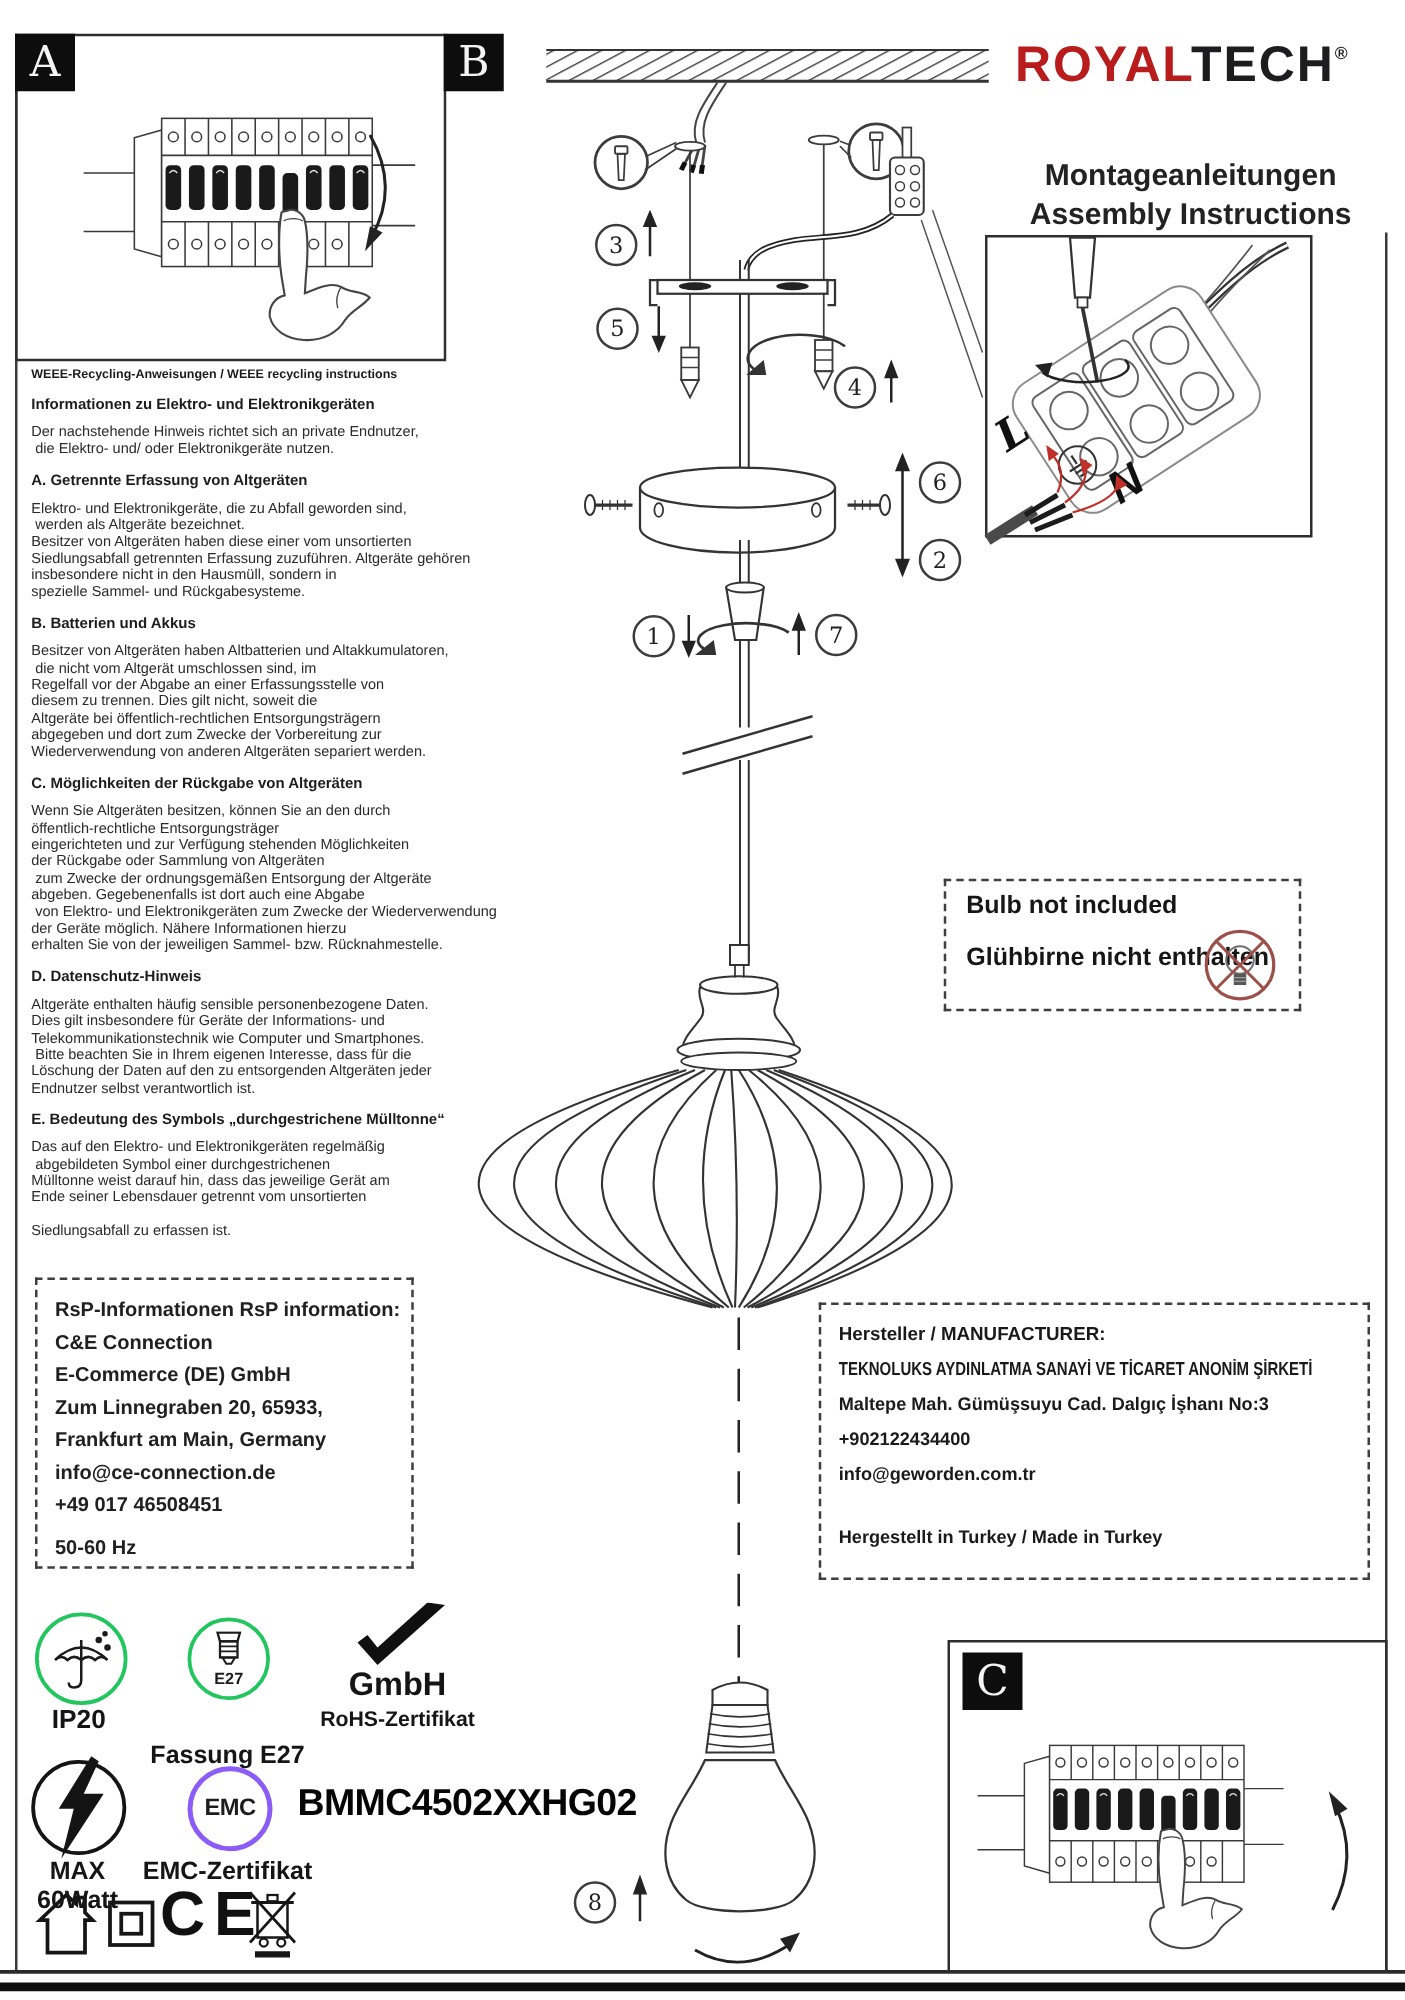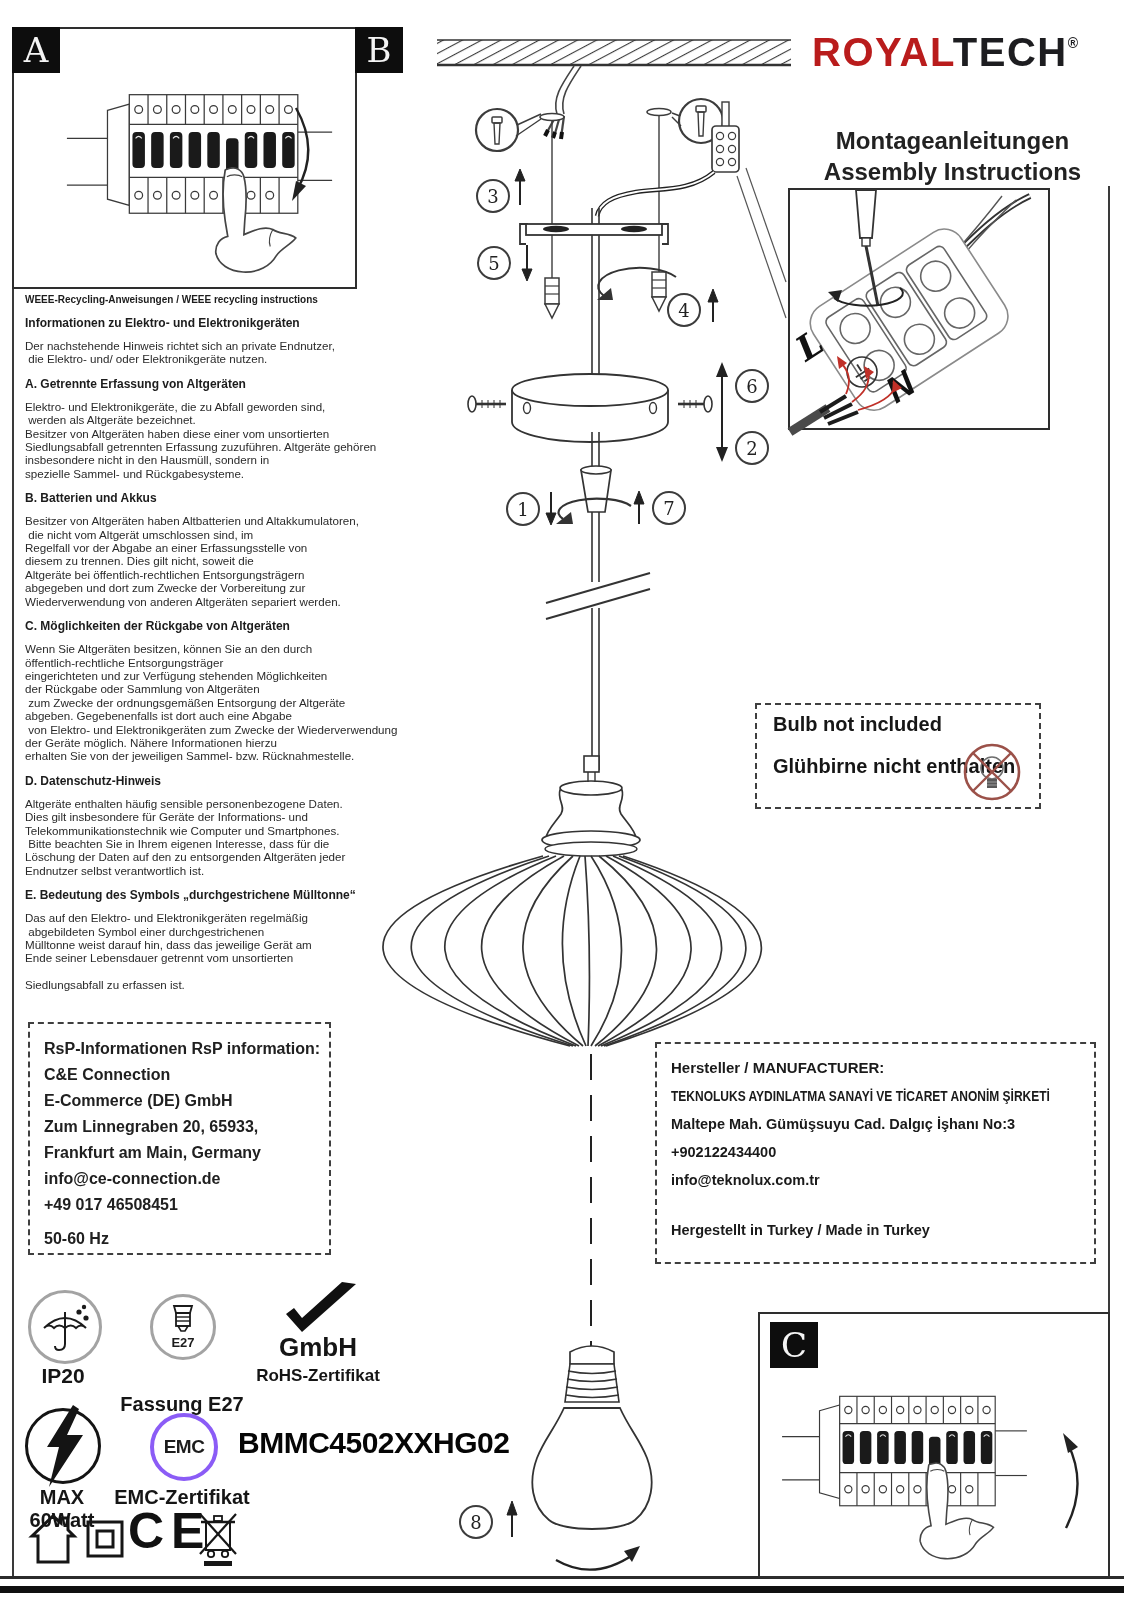--- a/index.html
+++ b/index.html
@@ -22,21 +22,21 @@
   .whead{font-size:12px;font-weight:700;margin:0 0 9px 0;}
   .wbody{font-size:11.6px;line-height:13.4px;white-space:pre;margin:0;color:#2a2a2a;}
   .notice-line{font-size:20px;font-weight:700;line-height:34px;color:#161616;}
   .rsp-line{font-size:16px;font-weight:700;line-height:26px;color:#202020;white-space:nowrap;}
   .man-line{font-size:14.5px;font-weight:700;line-height:28px;color:#1a1a1a;white-space:nowrap;}
   .cond{transform:scaleX(0.80);transform-origin:0 50%;}
   .step{position:absolute;width:30px;height:30px;border:2px solid #3c3c3c;border-radius:50%;
         background:#fff;display:flex;align-items:center;justify-content:center;z-index:6;
         font-family:"DejaVu Serif",serif;font-size:18px;color:#222;}
   .circ{border-radius:50%;display:flex;align-items:center;justify-content:center;}
-  .ic-ring{border:3px solid #a3a3a3;}
+  .ic-ring{border:3px solid #22c55e;}
   .cert-label{font-weight:700;text-align:center;color:#151515;}
   .code{font-size:30px;font-weight:700;letter-spacing:-0.5px;color:#050505;white-space:nowrap;}
   .ce-text{font-size:50px;font-weight:700;letter-spacing:7px;color:#111;}
   svg{display:block;}
   .overlay{z-index:4;pointer-events:none;}
   .txt-layer{z-index:2;}
 </style>
 </head>
 <body>
 
@@ -144,21 +144,21 @@
     <div class="rsp-line">info@ce-connection.de</div>
     <div class="rsp-line">+49 017 46508451</div>
     <div class="rsp-line" style="margin-top:8px;">50-60 Hz</div>
   </div>
 
   <div class="abs dash txt-layer" style="left:655px;top:1042px;width:441px;height:222px;padding:10px 0 0 14px;box-sizing:border-box;">
     <div class="man-line" style="font-size:15px;">Hersteller / MANUFACTURER:</div>
     <div class="man-line cond" style="font-size:15px;">TEKNOLUKS AYDINLATMA SANAYİ VE TİCARET ANONİM ŞİRKETİ</div>
     <div class="man-line">Maltepe Mah. Gümüşsuyu Cad. Dalgıç İşhanı No:3</div>
     <div class="man-line">+902122434400</div>
-    <div class="man-line">info@teknolux.com.tr</div>
+    <div class="man-line">info@geworden.com.tr</div>
     <div class="man-line" style="margin-top:22px;">Hergestellt in Turkey / Made in Turkey</div>
   </div>
 
   <div class="abs circ ic-ring" style="left:28px;top:1290px;width:68px;height:68px;">
     <svg width="58" height="58" viewBox="0 0 58 58">
       <path d="M8,30 Q29,10 50,30 Q45,25 40,30 Q35,25 29,30 Q23,25 18,30 Q13,25 8,30 Z" fill="none" stroke="#1b1b1b" stroke-width="2"></path>
       <path d="M29,14 L29,30" stroke="#1b1b1b" stroke-width="2"></path>
       <path d="M29,30 L29,46 Q29,52 23,52 Q19,52 19,48" fill="none" stroke="#1b1b1b" stroke-width="2"></path>
       <circle cx="43" cy="14" r="2.6" fill="#1b1b1b"></circle>
       <circle cx="50" cy="20" r="2.6" fill="#1b1b1b"></circle>

